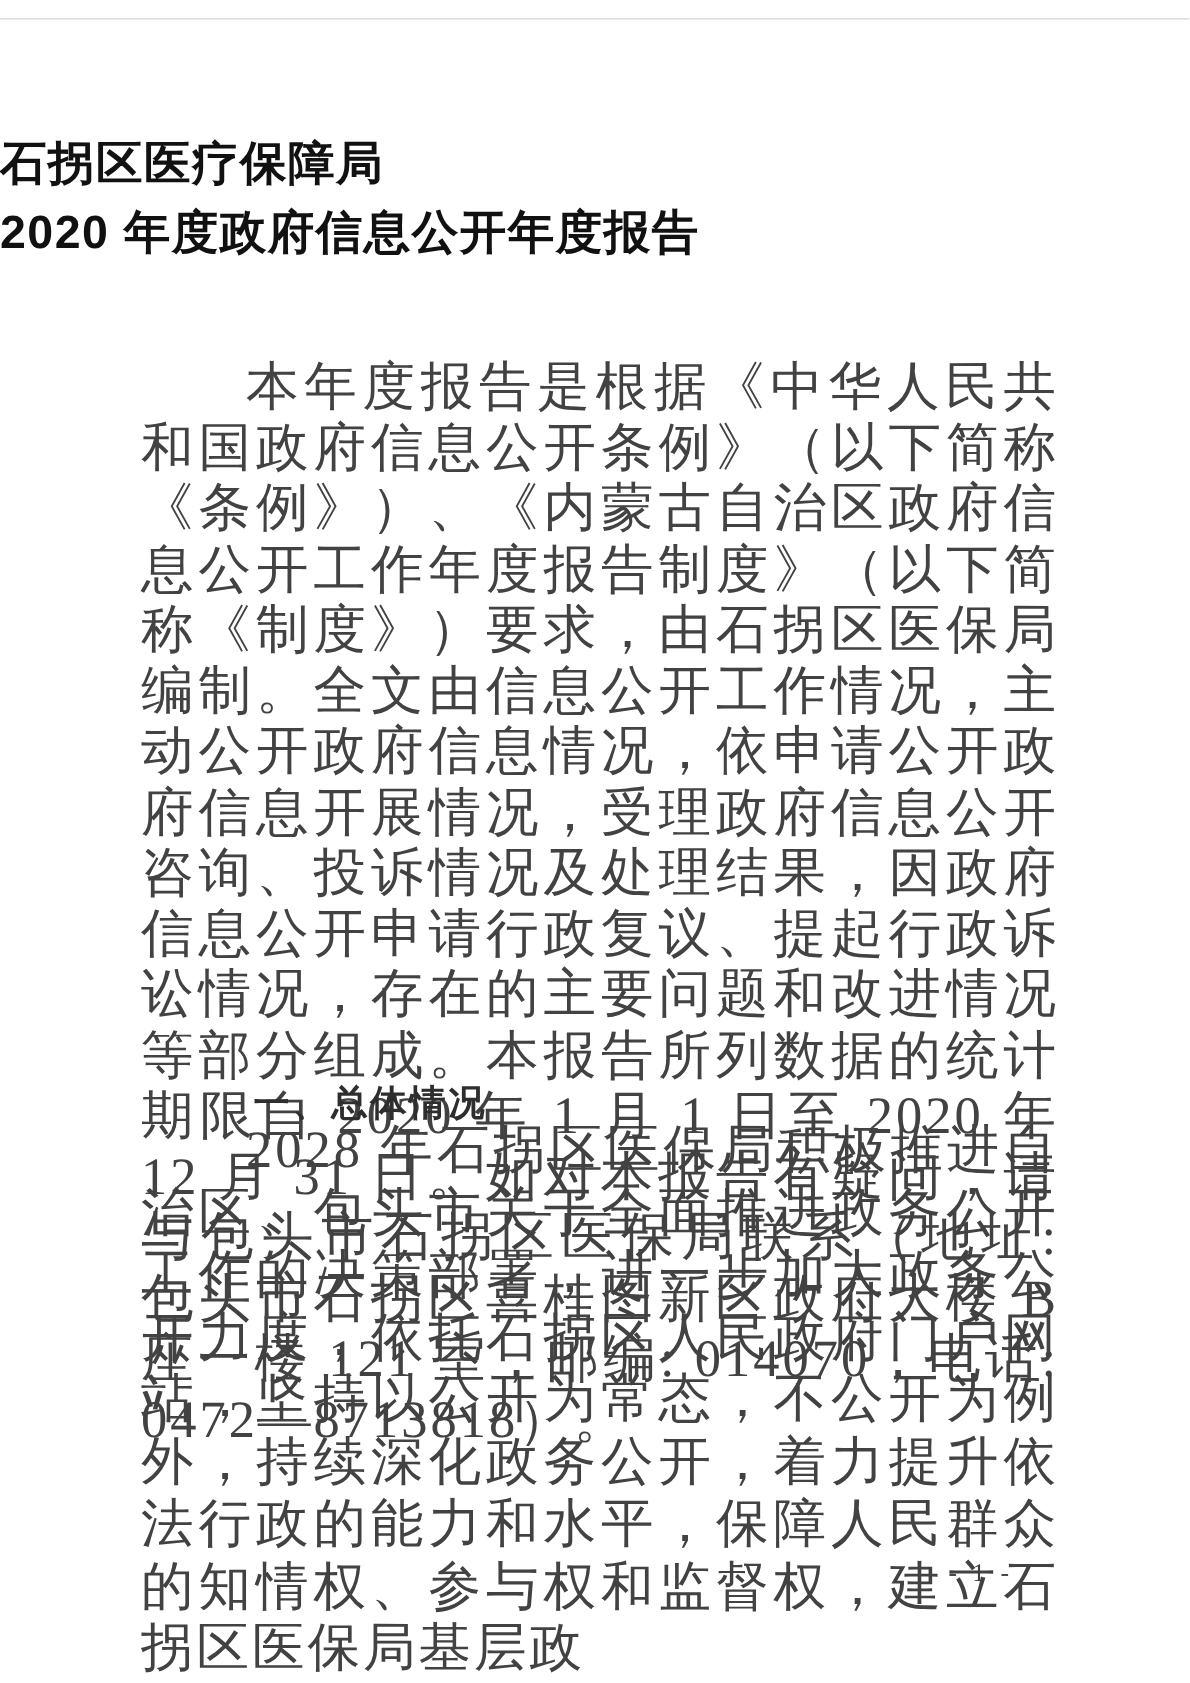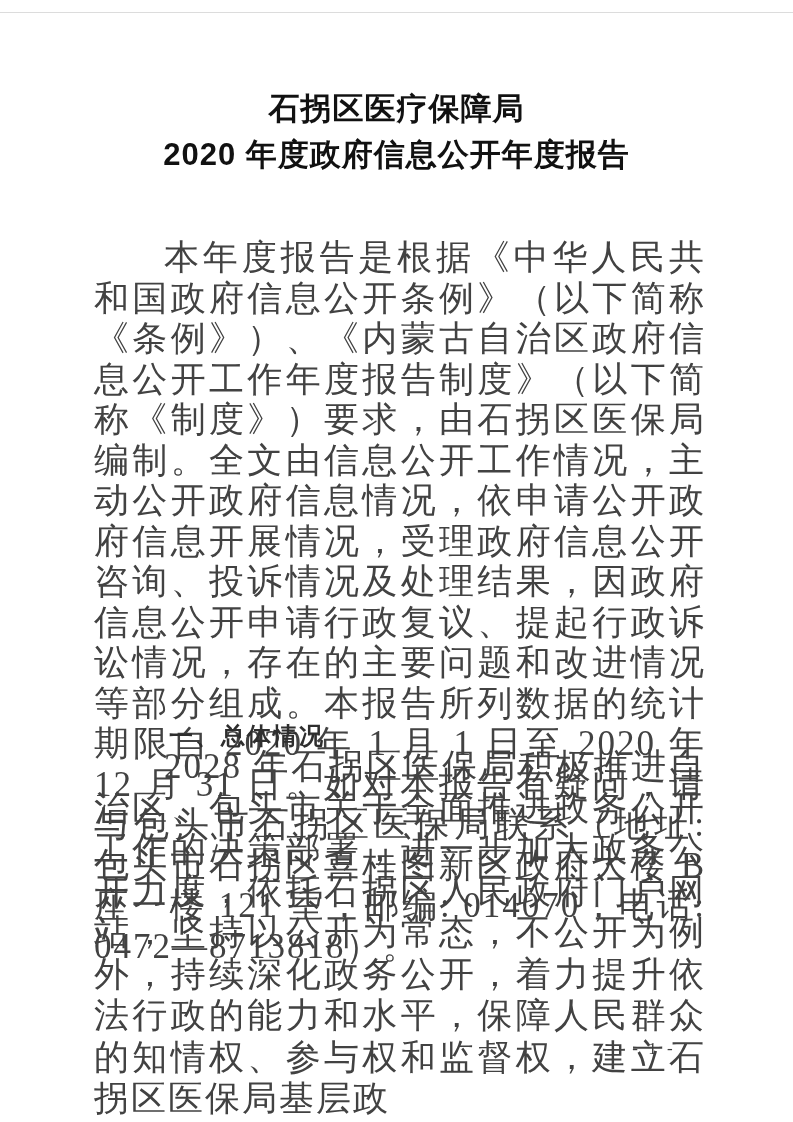--- a/index.html
+++ b/index.html
@@ -22,21 +22,21 @@
     width: 100%;
     height: 1px;
     background: #dcdcdc;
   }
   .doc-title {
     position: absolute;
     top: 86px;
     left: 0;
     right: 0;
     margin: 0;
-    text-align: center;
+    text-align: left;
     font-family: "Liberation Sans", "DejaVu Sans", sans-serif;
     font-weight: bold;
     font-size: 31px;
     line-height: 46px;
     color: #111111;
     letter-spacing: 1px;
   }
   .title-line { display: block; }
   .body-para {
     position: absolute;

